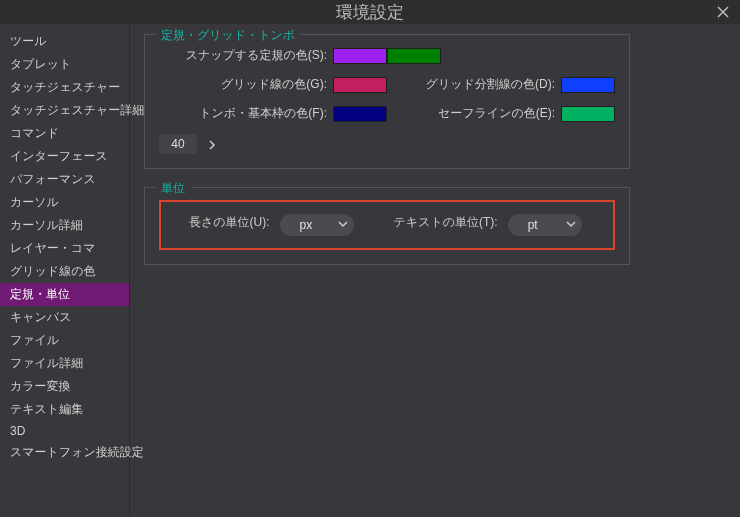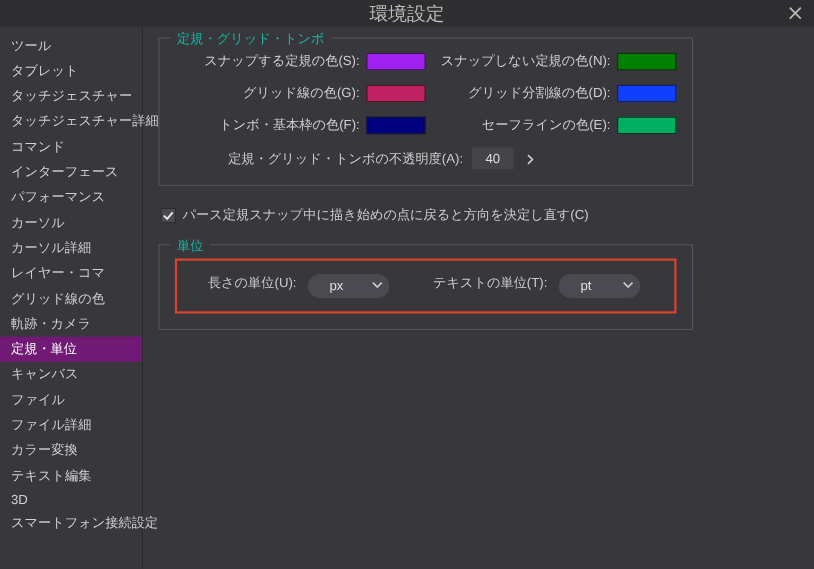--- a/index.html
+++ b/index.html
@@ -243,21 +243,20 @@
       <div class="sidebar-item">タブレット</div>
       <div class="sidebar-item">タッチジェスチャー</div>
       <div class="sidebar-item">タッチジェスチャー詳細</div>
       <div class="sidebar-item">コマンド</div>
       <div class="sidebar-item">インターフェース</div>
       <div class="sidebar-item">パフォーマンス</div>
       <div class="sidebar-item">カーソル</div>
       <div class="sidebar-item">カーソル詳細</div>
       <div class="sidebar-item">レイヤー・コマ</div>
       <div class="sidebar-item">グリッド線の色</div>
-      <div class="sidebar-item">軌跡・カメラ</div>
       <div class="sidebar-item active">定規・単位</div>
       <div class="sidebar-item">キャンバス</div>
       <div class="sidebar-item">ファイル</div>
       <div class="sidebar-item">ファイル詳細</div>
       <div class="sidebar-item">カラー変換</div>
       <div class="sidebar-item">テキスト編集</div>
       <div class="sidebar-item">3D</div>
       <div class="sidebar-item">スマートフォン接続設定</div>
     </div>
 
@@ -265,21 +264,20 @@
 
     <div class="groupbox">
       <div class="legend">定規・グリッド・トンボ</div>
 
       <div class="row2">
         <div class="pair">
           <span class="label">スナップする定規の色(S):</span>
           <div class="swatch" id="sw1" style="background: rgb(160, 32, 240);"></div>
         </div>
         <div class="pair">
-          <span class="label">スナップしない定規の色(N):</span>
           <div class="swatch" id="sw2" style="background: rgb(0, 128, 0);"></div>
         </div>
       </div>
 
       <div class="row2">
         <div class="pair">
           <span class="label">グリッド線の色(G):</span>
           <div class="swatch" id="sw3" style="background: rgb(192, 32, 96);"></div>
         </div>
         <div class="pair">
@@ -293,38 +291,29 @@
           <span class="label">トンボ・基本枠の色(F):</span>
           <div class="swatch" id="sw5" style="background: rgb(0, 0, 128);"></div>
         </div>
         <div class="pair">
           <span class="label">セーフラインの色(E):</span>
           <div class="swatch" id="sw6" style="background: rgb(0, 176, 96);"></div>
         </div>
       </div>
 
       <div class="opacity-row">
-        <span class="label">定規・グリッド・トンボの不透明度(A):</span>
         <input class="num-input" id="opacity-input" value="40" style="">
         <div class="arrow-right">
           <svg viewBox="0 0 10 10">
               <path d="M3 1 L7 5 L3 9" stroke="#cccccc" stroke-width="1.5" fill="none"></path>
             </svg>
         </div>
       </div>
     </div>
 
-    <div class="checkbox-row">
-      <div class="checkbox">
-        <svg viewBox="0 0 10 10">
-            <path d="M1 5 L4 8 L9 2" stroke="#e8e8e8" stroke-width="1.8" fill="none"></path>
-          </svg>
-      </div>
-      <span>パース定規スナップ中に描き始めの点に戻ると方向を決定し直す(C)</span>
-    </div>
 
     <div class="groupbox">
       <div class="legend">単位</div>
 
       <div class="unit-row">
         <div class="highlight-box">
           <div class="unit-pair" style="margin-left:10px;">
             <span class="label">長さの単位(U):</span>
             <div class="select">
               <span>px</span>

